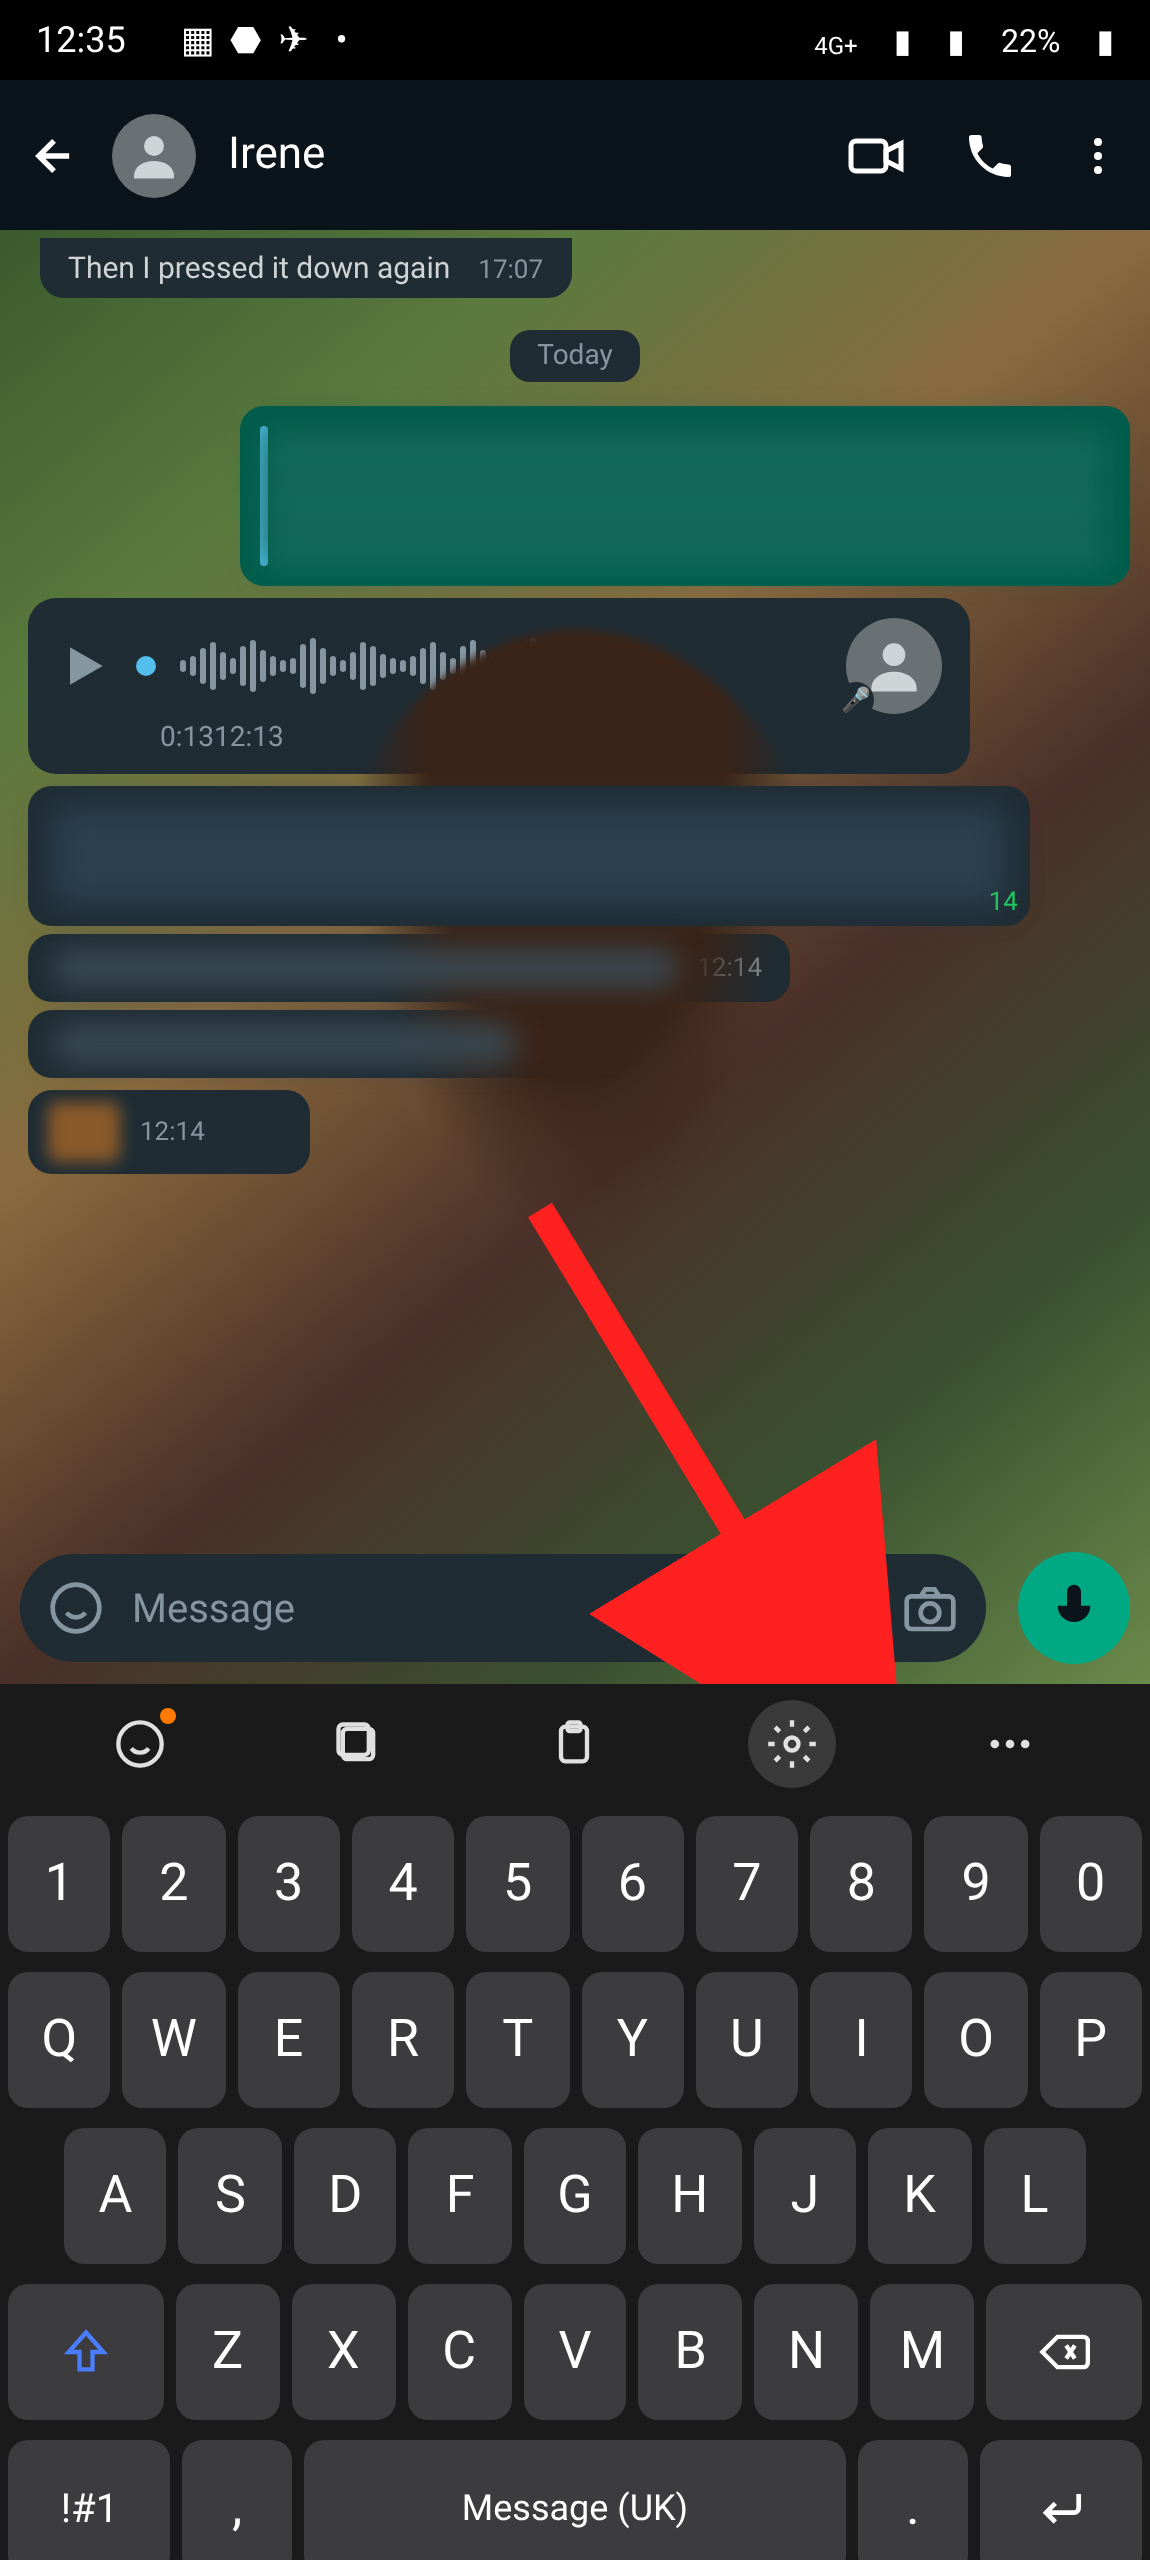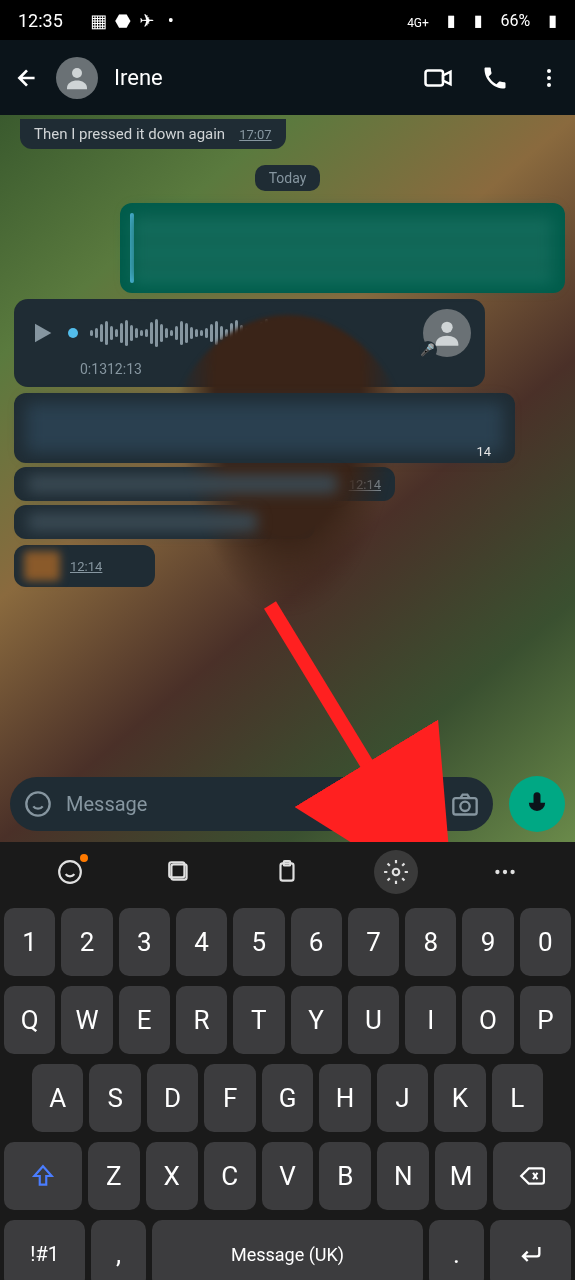--- a/index.html
+++ b/index.html
@@ -15,41 +15,41 @@
   .back-btn { color: #fff; }
   .avatar-sm { width: 42px; height: 42px; border-radius: 50%; background: #6a7175; display:flex; align-items:center; justify-content:center; }
   .contact-name { color: #fff; font-size: 22px; flex: 1; }
   .header-actions { display: flex; gap: 28px; color: #fff; align-items:center; }
   
   .chat-area { position: relative; height: 727px; background: linear-gradient(140deg,#3a5a2e 0%,#5a7a3e 20%,#8a6a3e 40%,#4a3028 60%,#3a5030 80%,#6a8a4a 100%); overflow:hidden; }
   .chat-bg-person{position:absolute;top:200px;left:50%;transform:translateX(-50%);width:260px;height:340px;background:radial-gradient(ellipse at 50% 20%,#3a2418 0%,#3a2418 40%,transparent 60%);border-radius:50% 50% 30% 30%;filter:blur(2px);}
   
   .msg-wrap { position: relative; padding: 4px 10px; z-index:2; }
   .old-msg { background:#1f2c34; color:#d0d4d6; font-size:15px; border-radius: 0 0 12px 12px; padding: 6px 14px; display:inline-flex; gap:14px; align-items:baseline; margin-left:10px;}
-  .time-sm { color:#8696a0; font-size: 13px; text-decoration: underline; }
+  .time-sm { color:#8696a0; font-size: 13px; }
   
   .day-sep { text-align:center; margin: 12px 0;}
   .day-chip { background:#1f2c34; color:#8696a0; font-size:14px; padding:5px 14px; border-radius: 10px; display:inline-block;}
   
   .out-bubble { background:#005c4b; border-radius: 12px; padding:10px 12px; margin: 4px 10px 4px 120px; position:relative; }
   .blur-text { filter: blur(8px); color:#cde; height:70px; background: repeating-linear-gradient(0deg,#147060 0,#147060 12px,#0e6050 12px,#0e6050 24px); border-radius:4px;}
   .reply-bar { position:absolute; left:10px; top:10px; bottom:10px; width:4px; background:#53bdeb; border-radius:3px;}
   
   .voice-bubble { background:#1f2c34; border-radius: 14px; padding:10px 14px; margin: 6px 90px 6px 14px; display:flex; flex-direction:column; gap:4px; }
   .voice-row { display:flex; align-items:center; gap:12px;}
   .play-btn { color:#8696a0; }
   .wave { flex:1; height:30px; display:flex; align-items:center; gap:2px;}
   .wave span{display:inline-block; width:3px; background:#8696a0; border-radius:2px;}
   .voice-avatar { width:48px; height:48px; border-radius:50%; background:#6a7175; position:relative; display:flex;align-items:center;justify-content:center;}
   .mic-badge { position:absolute; bottom:-2px; left:-4px; width:18px; height:18px; background:#1f2c34; border-radius:50%; display:flex;align-items:center;justify-content:center; color:#53bdeb; font-size:12px;}
   .voice-times { display:flex; justify-content:flex-start; font-size:14px; color:#8696a0; padding:0 6px 0 52px;}
   
   .in-bubble { background:#1f2c34; border-radius:12px; padding:10px 12px; margin:4px 60px 4px 14px; position:relative; }
   .in-bubble.blur .bt { filter:blur(8px); height:50px; background:#2a4050; border-radius:4px;}
-  .ts-corner { position:absolute; right:24px; bottom:4px; color:#e5e5e5; font-size:13px;}
+  .ts-corner { position:absolute; right:6px; bottom:4px; color:#22c55e; font-size:13px;}
   
   .in-narrow { background:#1f2c34; border-radius:12px; padding:8px 14px; margin:4px 180px 4px 14px; display:flex; align-items:center; gap:12px;}
   .in-narrow .bt2{ filter:blur(7px); flex:1; height:18px; background:#3a4a54; border-radius:3px;}
   
   .img-bubble { background:#1f2c34; border-radius:12px; padding:6px 10px; margin:6px 420px 6px 14px; display:flex; align-items:center; gap:10px;}
   .thumb { width:36px; height:30px; background:#8a5a2a; filter:blur(4px); border-radius:4px;}
   
   .input-bar { position:absolute; bottom:10px; left:10px; right:10px; display:flex; gap:16px; align-items:center; z-index:3;}
   .input-field { flex:1; background:#1f2c34; border-radius:30px; height:54px; display:flex; align-items:center; padding:0 14px; gap:14px;}
   .emoji-btn,.cam-btn{ color:#8696a0; }
@@ -84,21 +84,21 @@
       <span class="ico-box">▦</span>
       <span class="ico-box">⬣</span>
       <span class="ico-box">✈</span>
       <span class="ico-box">•</span>
     </div>
   </div>
   <div class="status-right">
     <span style="font-size:12px;">4G+</span>
     <span>▮</span>
     <span>▮</span>
-    <span>66%</span>
+    <span>22%</span>
     <span>▮</span>
   </div>
 </div>
 
 <div class="chat-header">
   <div class="back-btn">
     <svg width="26" height="26" viewBox="0 0 24 24" fill="none" stroke="currentColor" stroke-width="2.5">
         <path d="M19 12H5M12 19l-7-7 7-7"></path>
       </svg>
   </div>

